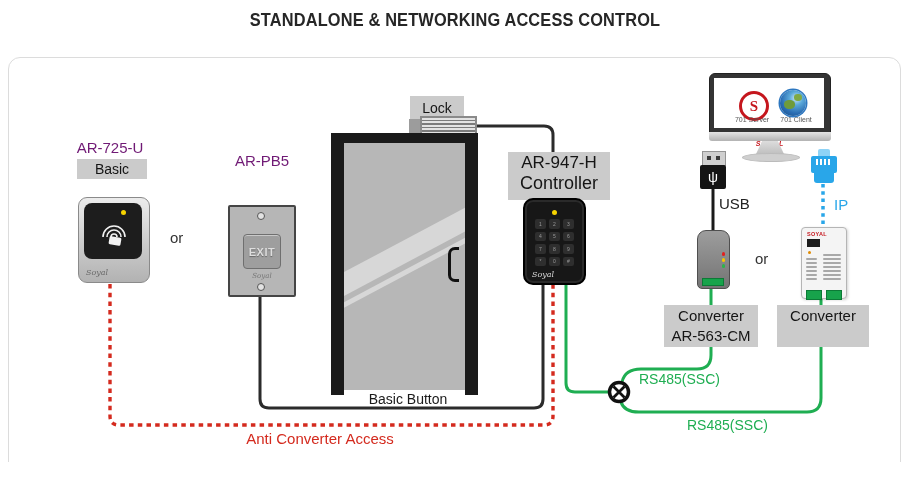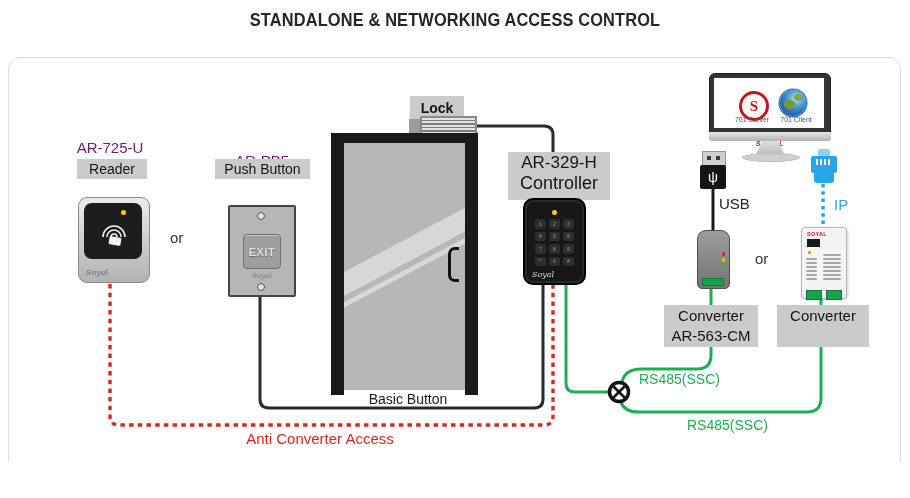--- a/index.html
+++ b/index.html
@@ -49,71 +49,70 @@
 
     <path d="M 821 297 V 398 Q 821 412 807 412 H 639 Q 624 412 621 402" fill="none" stroke="#1fae52" stroke-width="3"></path>
 
     <g>
       <circle cx="619" cy="392" r="9.5" fill="#ffffff" stroke="#111" stroke-width="3.5"></circle>
       <path d="M 613.5 386.5 L 624.5 397.5 M 624.5 386.5 L 613.5 397.5" stroke="#111" stroke-width="2.8"></path>
     </g>
   </svg>
 
   <div class="abs model-text" style="left:60px;top:139px;width:100px;">AR-725-U</div>
-  <div class="abs label-box" style="left:77px;top:159px;width:70px;height:20px;">Reader</div>
+  <div class="abs label-box" style="left:77px;top:159px;width:70px;height:20px;">Basic</div>
 
   <div class="abs" style="left:78px;top:197px;width:70px;height:84px;border:1px solid #8a8a8a;border-radius:9px;
               background:linear-gradient(180deg,#ececec,#b2b2b2);">
     <div class="abs" style="left:5px;top:5px;width:58px;height:56px;background:#1d1d1d;border-radius:8px;"></div>
     <div class="abs" style="left:42px;top:12px;width:5px;height:5px;border-radius:50%;background:#f6d300;"></div>
     <svg class="abs" style="left:18px;top:24px;" width="34" height="32" viewBox="0 0 34 32">
       <g stroke="#f2f2f2" fill="none" stroke-width="1.6">
         <path d="M6 15 a11 11 0 0 1 22 0"></path>
         <path d="M10 15 a7 7 0 0 1 14 0"></path>
         <path d="M14 15 a3 3 0 0 1 6 0"></path>
       </g>
       <rect x="12" y="15" width="12" height="8" rx="1.5" fill="#f2f2f2" transform="rotate(10 18 19)"></rect>
     </svg>
     <div class="abs script" style="left:7px;bottom:5px;font-size:8px;color:#6b6b6b;">Soyal</div>
   </div>
 
   <div class="abs or-text" style="left:170px;top:229px;">or</div>
 
   <div class="abs model-text" style="left:212px;top:152px;width:100px;">AR-PB5</div>
-  <div class="abs label-box" style="left:215px;top:159px;width:95px;height:20px;">Push Button</div>
 
   <div class="abs" style="left:228px;top:205px;width:64px;height:88px;background:#b6b6b6;border:2px solid #454545;border-radius:2px;">
     <div class="abs" style="left:27px;top:5px;width:6px;height:6px;border-radius:50%;background:#e2e2e2;border:1.5px solid #555;"></div>
     <div class="abs" style="left:13px;top:27px;width:36px;height:33px;background:#9e9e9e;border:1px solid #6f6f6f;border-radius:4px;
                 display:flex;align-items:center;justify-content:center;box-shadow:inset 0 1px 0 #c9c9c9;">
       <span style="color:#dedede;font-weight:700;font-size:11px;letter-spacing:.5px;text-shadow:0 1px 1px #666;">EXIT</span>
     </div>
     <div class="abs script" style="left:0;right:0;bottom:15px;text-align:center;font-size:7px;color:#777;">Soyal</div>
     <div class="abs" style="left:27px;bottom:4px;width:6px;height:6px;border-radius:50%;background:#e2e2e2;border:1.5px solid #555;"></div>
   </div>
 
-  <div class="abs label-box" style="left:410px;top:96px;width:54px;height:23px;font-weight:bold;">Lock</div>
+  <div class="abs label-box" style="left:410px;top:96px;width:54px;height:23px;">Lock</div>
   <div class="abs" style="left:409px;top:119px;width:11px;height:15px;background:#9c9c9c;"></div>
   <div class="abs" style="left:420px;top:116px;width:53px;height:19px;border:2px solid #8a8a8a;
               background:repeating-linear-gradient(180deg,#e3e3e3 0 2px,#7b7b7b 2px 3.5px);"></div>
 
   <div class="abs" style="left:331px;top:133px;width:147px;height:262px;">
     <div class="abs" style="left:0;top:0;width:147px;height:10px;background:#1a1a1a;"></div>
     <div class="abs" style="left:0;top:0;width:13px;height:262px;background:#1a1a1a;"></div>
     <div class="abs" style="right:0;top:0;width:13px;height:262px;background:#1a1a1a;"></div>
     <div class="abs" style="left:13px;top:10px;width:121px;height:247px;background:#b7b7b7;overflow:hidden;">
       <div class="abs" style="left:-22px;top:97px;width:170px;height:21px;background:#d7d7d7;transform:rotate(-28deg);"></div>
       <div class="abs" style="left:-22px;top:126px;width:170px;height:5px;background:#d7d7d7;transform:rotate(-28deg);"></div>
     </div>
     <div class="abs" style="left:117px;top:114px;width:8px;height:29px;border:3.5px solid #111;border-right:none;
                 border-radius:7px 0 0 7px;"></div>
   </div>
 
   <div class="abs label-box2" style="left:508px;top:152px;width:102px;height:47px;">
-    <div style="font-size:17px;">AR-329-H</div>
+    <div style="font-size:17px;">AR-947-H</div>
     <div style="font-size:18px;">Controller</div>
   </div>
 
   <div class="abs" style="left:523px;top:198px;width:59px;height:83px;background:#171717;border:2px solid #000;border-radius:10px;
               box-shadow:inset 0 0 0 2px #2a2a2a;">
     <div class="abs" style="left:27px;top:10px;width:5px;height:5px;border-radius:50%;background:#f6d300;"></div>
     <div class="abs" style="left:10px;top:19px;width:39px;height:47px;display:grid;grid-template-columns:repeat(3,1fr);
                 grid-template-rows:repeat(4,1fr);gap:3px;">
       <div class="key">1</div>
       <div class="key">2</div>

